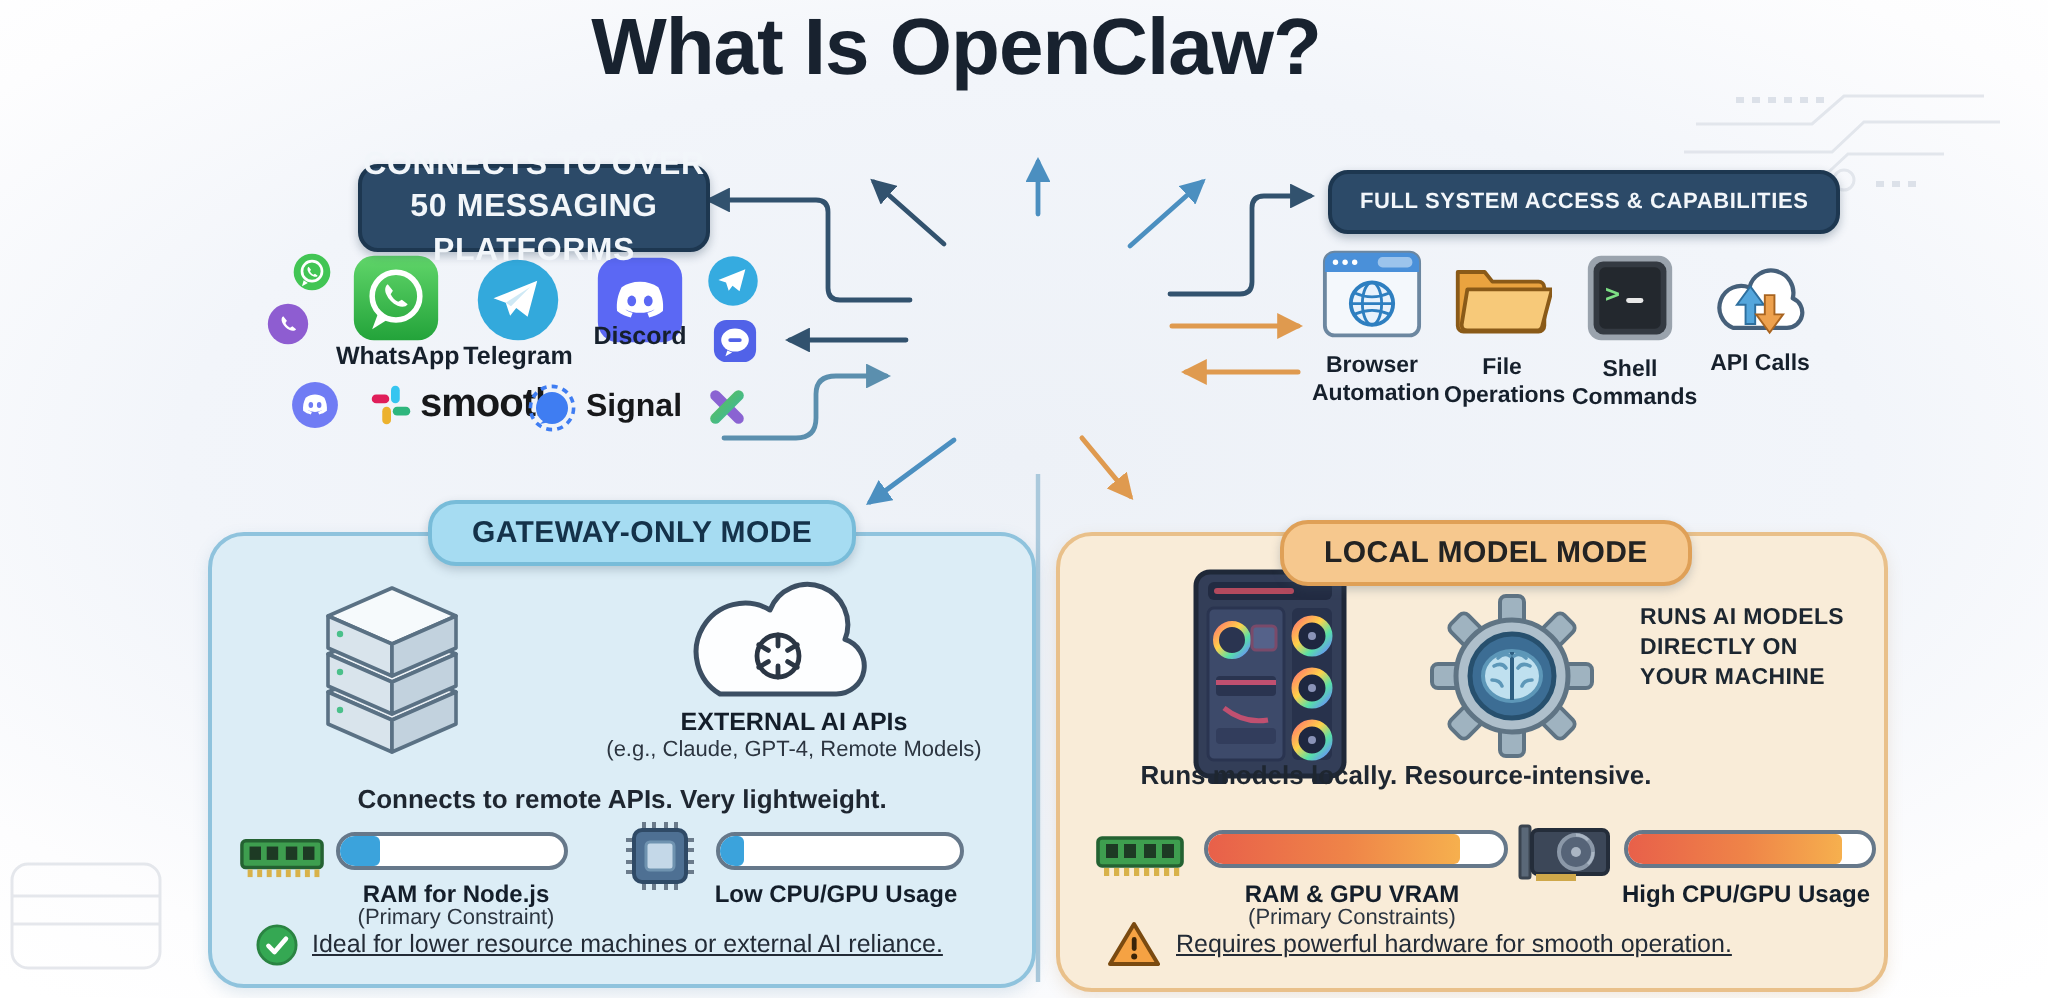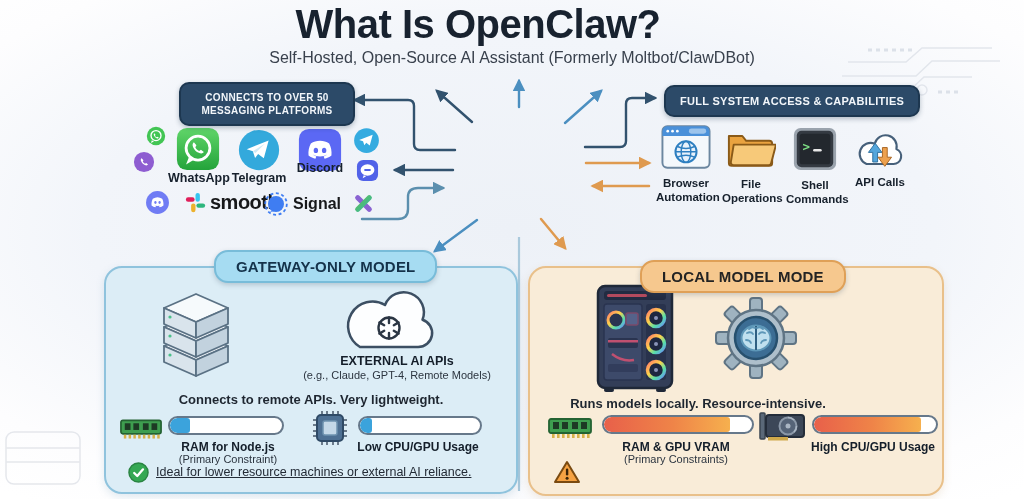--- a/index.html
+++ b/index.html
@@ -115,24 +115,23 @@
       <path d="M586 163 H649" marker-end="url(#mOrange)"></path>
       <path d="M649 186 H593" marker-end="url(#mOrange)"></path>
       <path d="M541 219 L565 248" marker-end="url(#mOrange)"></path>
       <path d="M694 332 H746" marker-end="url(#mOrange)"></path>
     </g>
 
     <path d="M250 336 H323" stroke="#4e9cd0" stroke-width="2.5" fill="none" stroke-linecap="round" marker-end="url(#mLBlue)"></path>
   </svg>
 
   <div class="abs title ctr">What Is OpenClaw?</div>
-  <div class="abs subtitle ctr">Self-Hosted, Open-Source AI Assistant (Formerly Moltbot/ClawDBot)</div>
-
-
-  <div class="abs navy-badge ctr" style="left:179px;top:82px;width:172px;height:40px;font-size:10px;line-height:1.35">CONNECTS TO OVER 50 MESSAGING PLATFORMS</div>
+
+
+  <div class="abs navy-badge ctr" style="left:179px;top:82px;width:172px;height:40px;font-size:16px;line-height:1.35">CONNECTS TO OVER 50 MESSAGING PLATFORMS</div>
 
   <div class="abs" style="left:176px;top:127px;z-index:3">
     <svg width="44" height="44" viewBox="0 0 48 48">
       <defs>
           <linearGradient id="wag" x1="0" y1="0" x2="0" y2="1">
             <stop offset="0" stop-color="#61d66a"></stop>
             <stop offset="1" stop-color="#23a33a"></stop>
           </linearGradient>
         </defs>
       <rect x="1" y="1" width="46" height="46" rx="11" fill="url(#wag)"></rect>
@@ -367,21 +366,21 @@
     <div class="p-child res-label ctr" style="left:242px;top:172px;width:140px">Low CPU/GPU Usage</div>
 
     <div class="p-child" style="left:22px;top:194px">
       <svg width="21" height="21" viewBox="0 0 22 22">
           <circle cx="11" cy="11" r="10" fill="#35a853" stroke="#2a8442" stroke-width="1.5"></circle>
           <path d="M6.5 11.5 l3.2 3.2 l6 -7" fill="none" stroke="#fff" stroke-width="2.4" stroke-linecap="round" stroke-linejoin="round"></path>
         </svg>
     </div>
     <div class="p-child note" style="left:50px;top:197px;width:350px">Ideal for lower resource machines or external AI reliance.</div>
   </div>
-  <div class="abs mode-badge badge-gw">GATEWAY-ONLY MODEL</div>
+  <div class="abs mode-badge badge-gw">GATEWAY-ONLY MODE</div>
 
   <div class="abs panel panel-lm">
 
     <div class="p-child" style="left:62px;top:14px">
       <svg width="92" height="112" viewBox="0 0 92 112">
         <defs>
             <linearGradient id="rgb1" x1="0" y1="0" x2="1" y2="1">
               <stop offset="0" stop-color="#ff7a6a"></stop>
               <stop offset=".4" stop-color="#ffd24a"></stop>
               <stop offset=".7" stop-color="#57e0a8"></stop>
@@ -425,21 +424,22 @@
         <circle cx="42" cy="42" r="28" fill="#aebfcb" stroke="#5f7484" stroke-width="2.5"></circle>
         <circle cx="42" cy="42" r="21" fill="#3c6d94" stroke="#27506e" stroke-width="2.5"></circle>
         <ellipse cx="42" cy="42" rx="14.5" ry="12.5" fill="#bfe0ef" stroke="#5d97b8" stroke-width="2"></ellipse>
         <path d="M42 30 V54" stroke="#2e5f82" stroke-width="2"></path>
         <g stroke="#5d97b8" stroke-width="1.8" fill="none" stroke-linecap="round">
           <path d="M33 37 q4 -2 6 1 M32 44 q4 0 5 3 M35 33 q3 -3 6 -1"></path>
           <path d="M51 37 q-4 -2 -6 1 M52 44 q-4 0 -5 3 M49 33 q-3 -3 -6 -1"></path>
         </g>
       </svg>
     </div>
-    <div class="p-child desc ctr" style="left:0;top:128px;width:336px">Runs models locally. Resource-intensive.</div>
+    <div class="p-child gear-caption" style="left:290px;top:34px;width:112px">RUNS AI MODELS DIRECTLY ON YOUR MACHINE</div>
+    <div class="p-child desc ctr" style="left:0;top:112px;width:336px">Runs models locally. Resource-intensive.</div>
 
     <div class="p-child" style="left:18px;top:149px">
       <svg width="44" height="22" viewBox="0 0 44 22">
         <rect x="1" y="2" width="42" height="14" rx="2" fill="#3e9e4f" stroke="#246232" stroke-width="1.8"></rect>
         <rect x="5" y="5" width="6" height="7" fill="#1d3a24"></rect>
           <rect x="14" y="5" width="6" height="7" fill="#1d3a24"></rect>
           <rect x="24" y="5" width="6" height="7" fill="#1d3a24"></rect>
           <rect x="33" y="5" width="6" height="7" fill="#1d3a24"></rect>
         <g fill="#d8b24a">
             <rect x="4" y="17" width="2.6" height="4"></rect>
@@ -474,16 +474,17 @@
     </div>
     <div class="p-child res-label ctr" style="left:268px;top:172px;width:150px">High CPU/GPU Usage</div>
 
     <div class="p-child" style="left:24px;top:192px">
       <svg width="26" height="24" viewBox="0 0 26 24">
           <path d="M13 2 L25 22 H1 Z" fill="#f5a243" stroke="#7a4a10" stroke-width="2" stroke-linejoin="round"></path>
           <rect x="11.9" y="8.5" width="2.4" height="7" rx="1.2" fill="#3a2408"></rect>
           <circle cx="13.1" cy="18.3" r="1.5" fill="#3a2408"></circle>
         </svg>
     </div>
+    <div class="p-child note" style="left:58px;top:197px;width:340px">Requires powerful hardware for smooth operation.</div>
   </div>
   <div class="abs mode-badge badge-lm">LOCAL MODEL MODE</div>
 
 </div>
 
 </body></html>

